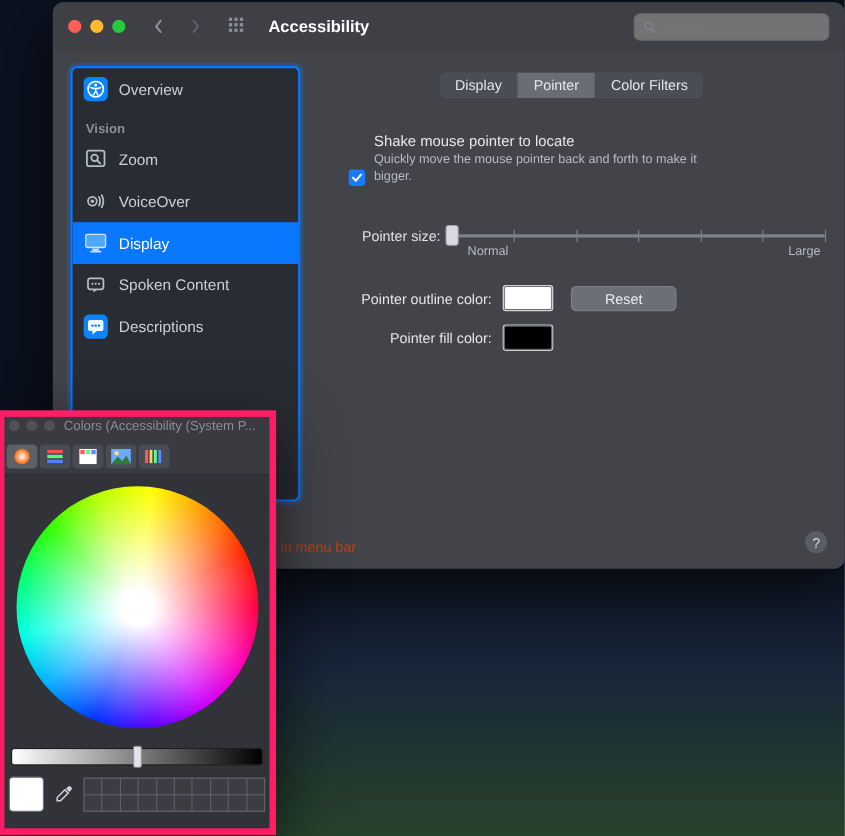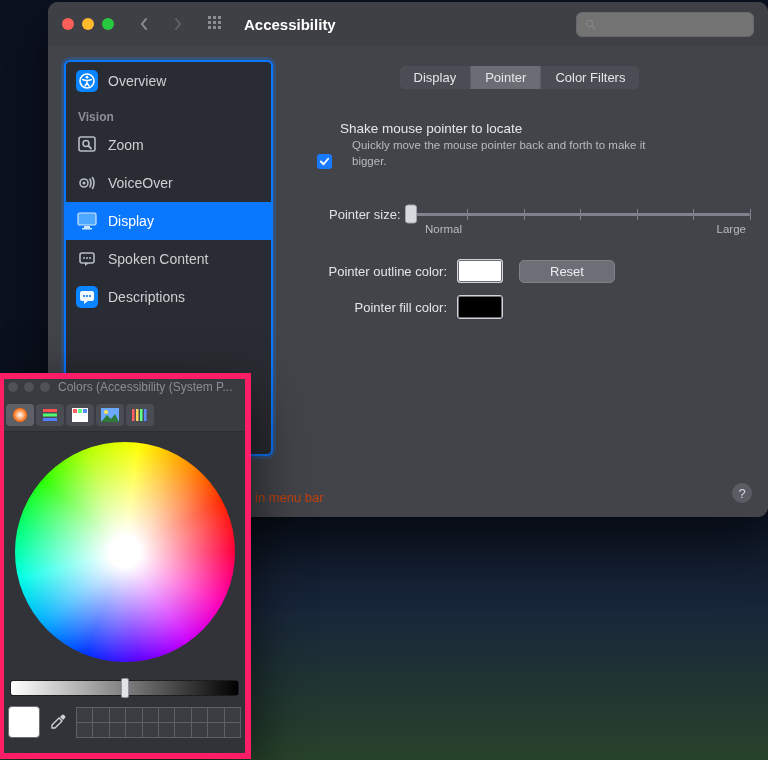--- a/index.html
+++ b/index.html
@@ -81,21 +81,21 @@
     display:flex;gap:0;align-self:center;margin-top:4px;
     border-radius:6px;overflow:hidden;
     box-shadow:inset 0 0 0 1px #5d5f66;
   }
   .seg-btn{padding:4px 14px;font-size:13px;background:var(--seg-off);color:#e5e6ea;border-right:1px solid #5d5f66}
   .seg-btn:last-child{border-right:0}
   .seg-btn.on{background:var(--seg-on)}
   .check-row{display:flex;align-items:flex-end;gap:8px;margin:20px 0 0 28px}
   .checkbox{width:15px;height:15px;border-radius:3px;background:#177aff;display:flex;align-items:center;justify-content:center;margin-top:1px;flex:0 0 auto;}
   .check-label{font-size:13.5px;color:#e6e7eb}
-  .help-text{font-size:11.5px;color:#b7bac1;margin:2px 0 0 12px;max-width:330px;line-height:1.35}
+  .help-text{font-size:11.5px;color:#b7bac1;margin:2px 0 0 0;max-width:330px;line-height:1.35}
   .slider-row{display:flex;align-items:center;gap:10px;margin:24px 0 0 40px}
   .slider-label{font-size:13px;color:#dfe1e6}
   .slider{
     position:relative;flex:1;height:18px;display:flex;align-items:center;
   }
   .slider-track{height:3px;background:#7f828a;flex:1;border-radius:2px;position:relative}
   .slider-tick{position:absolute;top:-4px;width:1px;height:11px;background:#7f828a}
   .slider-knob{position:absolute;left:0;top:50%;transform:translate(-50%,-50%);width:10px;height:17px;border-radius:3px;background:#d9dadf;border:1px solid #9fa3aa}
   .slider-ends{display:flex;justify-content:space-between;font-size:11.5px;color:#b7bac1;margin:0 0 0 136px;padding-right:4px}
   .color-rows{margin:12px 0 0 18px;display:grid;grid-template-columns:150px 50px auto;row-gap:12px;align-items:center}

